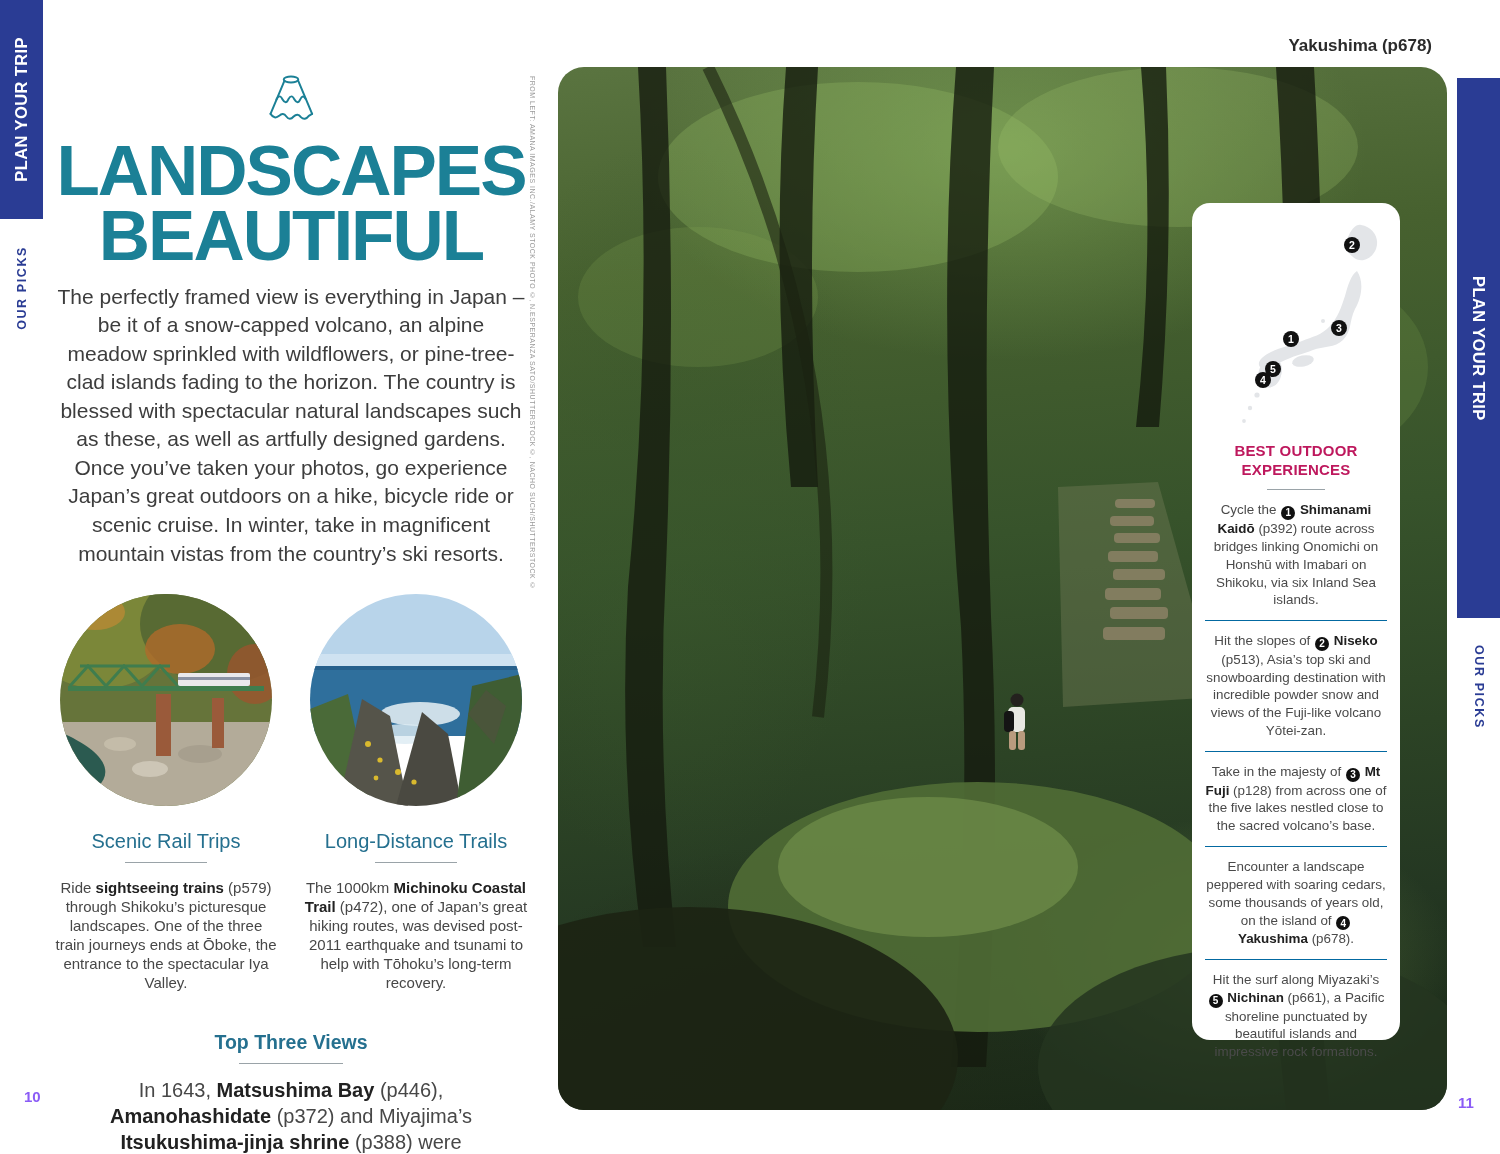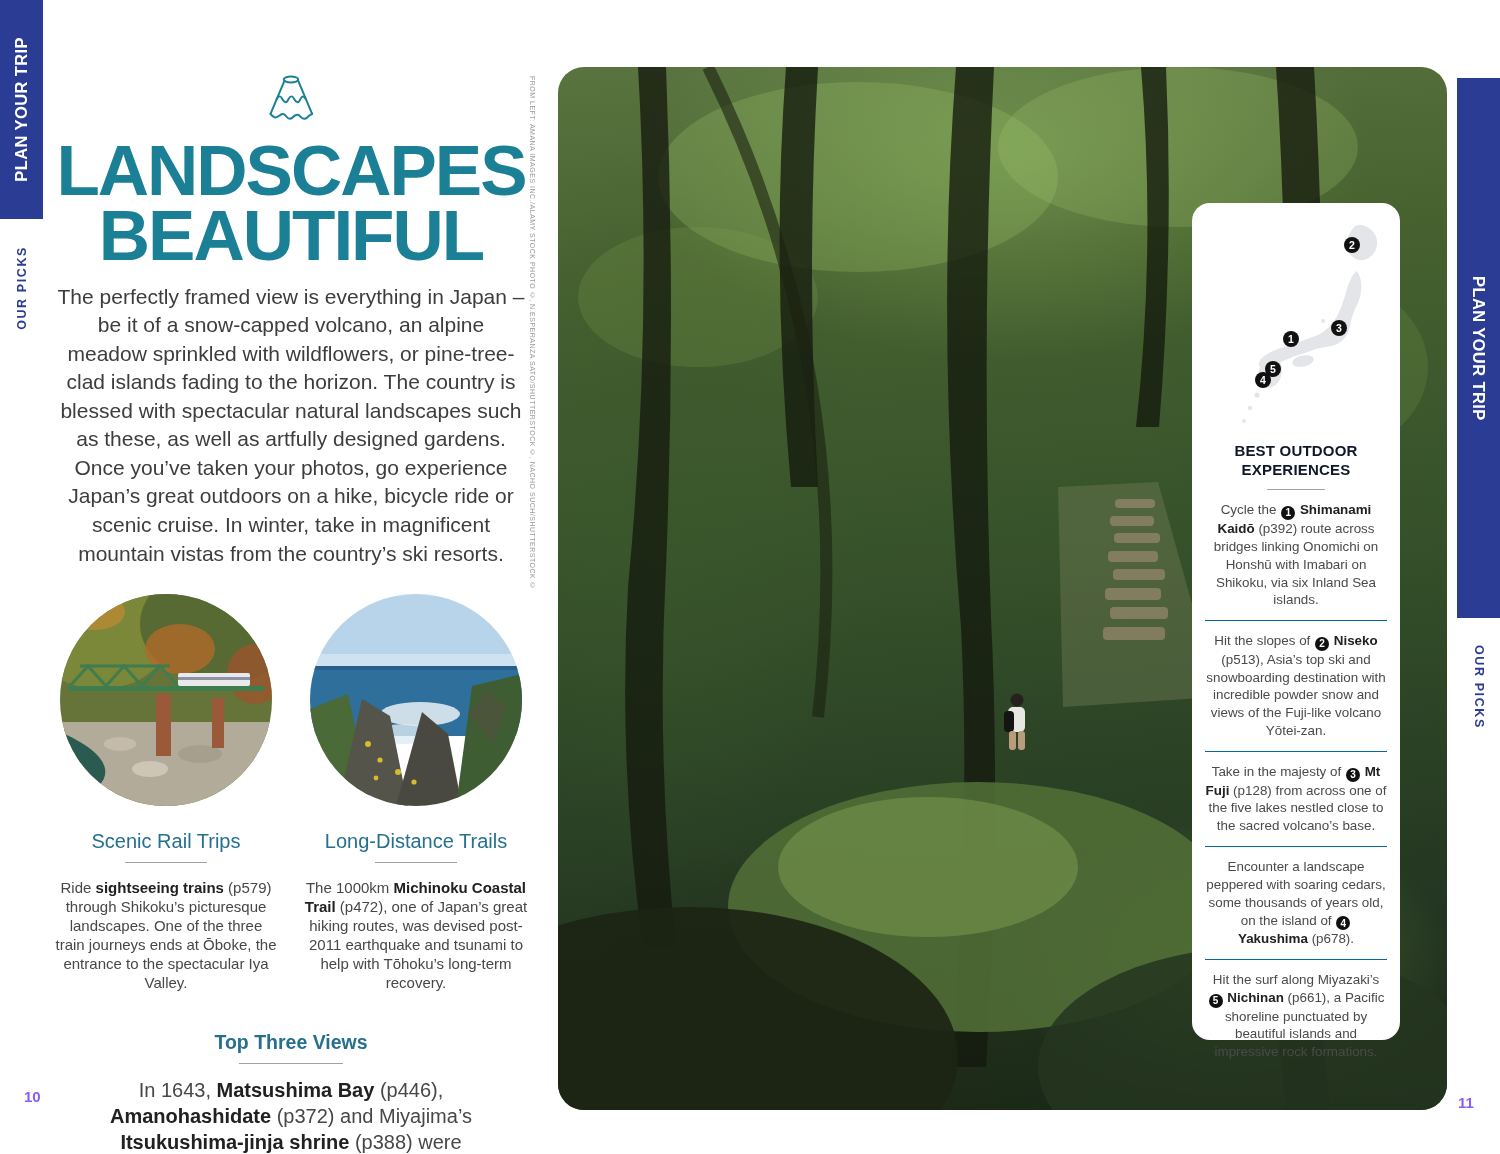--- a/index.html
+++ b/index.html
@@ -53,21 +53,21 @@
                font-weight:bold;font-size:17px;color:#2b2b2b;}
   .photo-credit{position:absolute;left:529px;top:76px;writing-mode:vertical-rl;
                 font-size:7px;letter-spacing:.5px;color:#9a9a9a;white-space:nowrap;}
 
   
   .card{position:absolute;left:1192px;top:203px;width:208px;height:837px;background:#fff;border-radius:18px;
         box-sizing:border-box;padding:8px 13px 12px;}
   .map-wrap{position:relative;width:170px;height:222px;margin:2px 0 0 6px;}
   .marker{position:absolute;width:16px;height:16px;margin:-8px 0 0 -8px;border-radius:50%;background:#111;
           color:#fff;font-weight:bold;font-size:10.5px;display:flex;align-items:center;justify-content:center;}
-  .card-title{margin-top:6px;text-align:center;color:#0f172a;font-weight:bold;font-size:15px;
+  .card-title{margin-top:6px;text-align:center;color:#be185d;font-weight:bold;font-size:15px;
               line-height:1.28;letter-spacing:.2px;}
   .card-rule{border:none;border-top:1px solid #9aa3a8;width:58px;margin:10px auto 0;}
   .card-items{list-style:none;margin:0;padding:0;}
   .card-items li{padding:11px 0;font-size:13.4px;line-height:1.33;color:#4a4a4a;text-align:center;}
   .card-items li + li{border-top:1px solid #0369a1;}
   .num-badge{display:inline-flex;width:14px;height:14px;border-radius:50%;background:#101010;color:#fff;
              font-weight:bold;font-size:10px;align-items:center;justify-content:center;vertical-align:-2px;
              margin:0 1px;}
 
   .page-num{position:absolute;font-size:15px;color:#8b5cf6;font-weight:bold;}
@@ -123,20 +123,21 @@
       <ellipse cx="700" cy="1000" rx="220" ry="120" fill="#253520" opacity=".85"></ellipse>
       <g>
         <circle cx="459" cy="633" r="6.5" fill="#24211e"></circle>
         <rect x="450" y="640" width="17" height="25" rx="5" fill="#e8e8e2"></rect>
         <rect x="446" y="644" width="10" height="21" rx="4" fill="#141414"></rect>
         <rect x="451" y="664" width="7" height="19" rx="3" fill="#b99b7e"></rect>
         <rect x="460" y="664" width="7" height="19" rx="3" fill="#b99b7e"></rect>
       </g>
     </svg>
   </div>
+  <div class="photo-label">Yakushima (p678)</div>
   <div class="photo-credit">FROM LEFT: AMANA IMAGES INC./ALAMY STOCK PHOTO ©, N.ESPERANZA SATO/SHUTTERSTOCK ©, NACHO SUCH/SHUTTERSTOCK ©</div>
 
   <div class="left-col">
     <svg class="fuji-icon" width="66" height="56" viewBox="0 0 100 84" fill="none" stroke="#1b8096" stroke-width="3" stroke-linecap="round" stroke-linejoin="round">
       <ellipse cx="50" cy="11" rx="11" ry="4.5"></ellipse>
       <path d="M40,13 L19,63"></path>
       <path d="M61,13 L82,63"></path>
       <path d="M28,41 q5,-9 9,0 q5,9 9,0 q5,-9 9,0 q5,9 9,0 q4,-8 8,-1"></path>
       <path d="M19,63 q6,9 13,3 q6,-6 11,1 q5,7 11,0 q6,-6 11,1 q6,6 12,-2 L82,63"></path>
     </svg>

